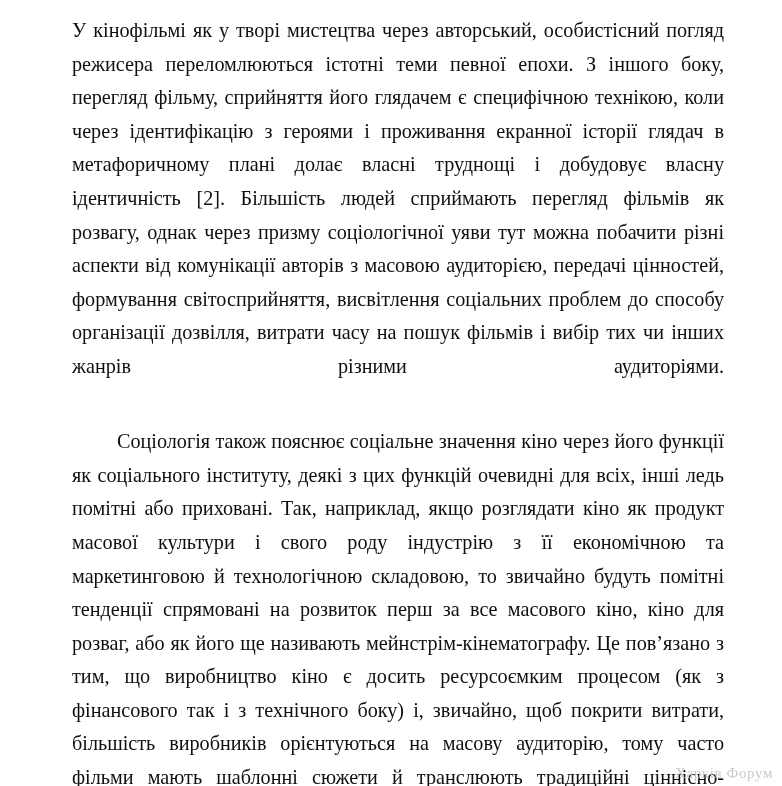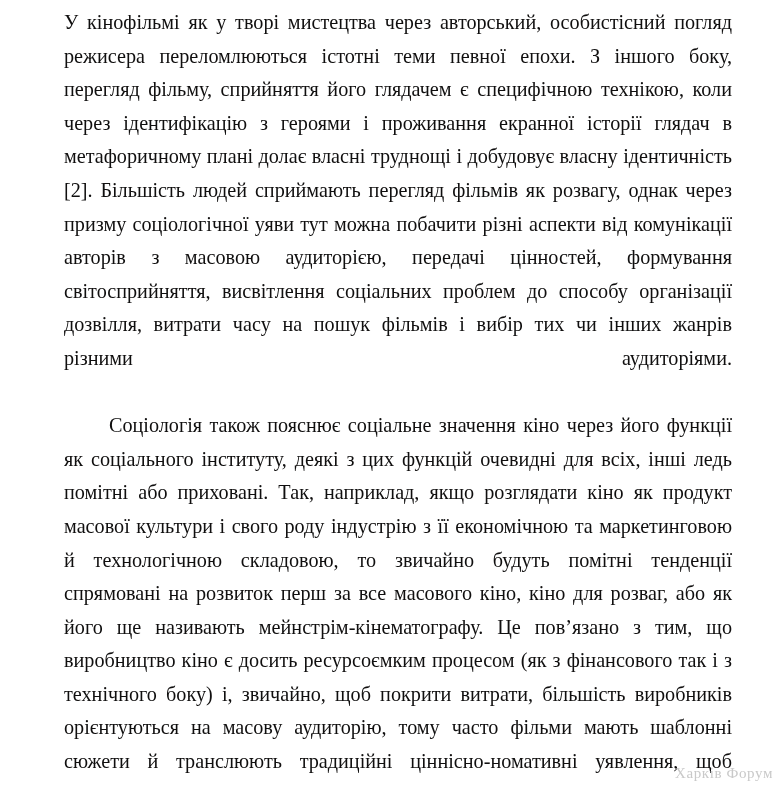--- a/index.html
+++ b/index.html
@@ -16,21 +16,21 @@
     overflow: hidden;
     box-sizing: border-box;
   }
   .text-body {
     position: absolute;
     left: 64px;
     top: 6px;
     width: 668px;
   }
   .para {
-    margin: 0;
+    margin: 8px;
     font-family: "Liberation Serif", "DejaVu Serif", serif;
     font-size: 20.2px;
     line-height: 33.6px;
     color: #100f0f;
     text-align: justify;
     text-justify: inter-word;
     -webkit-hyphens: none;
     hyphens: none;
     word-spacing: 0.2px;
   }

